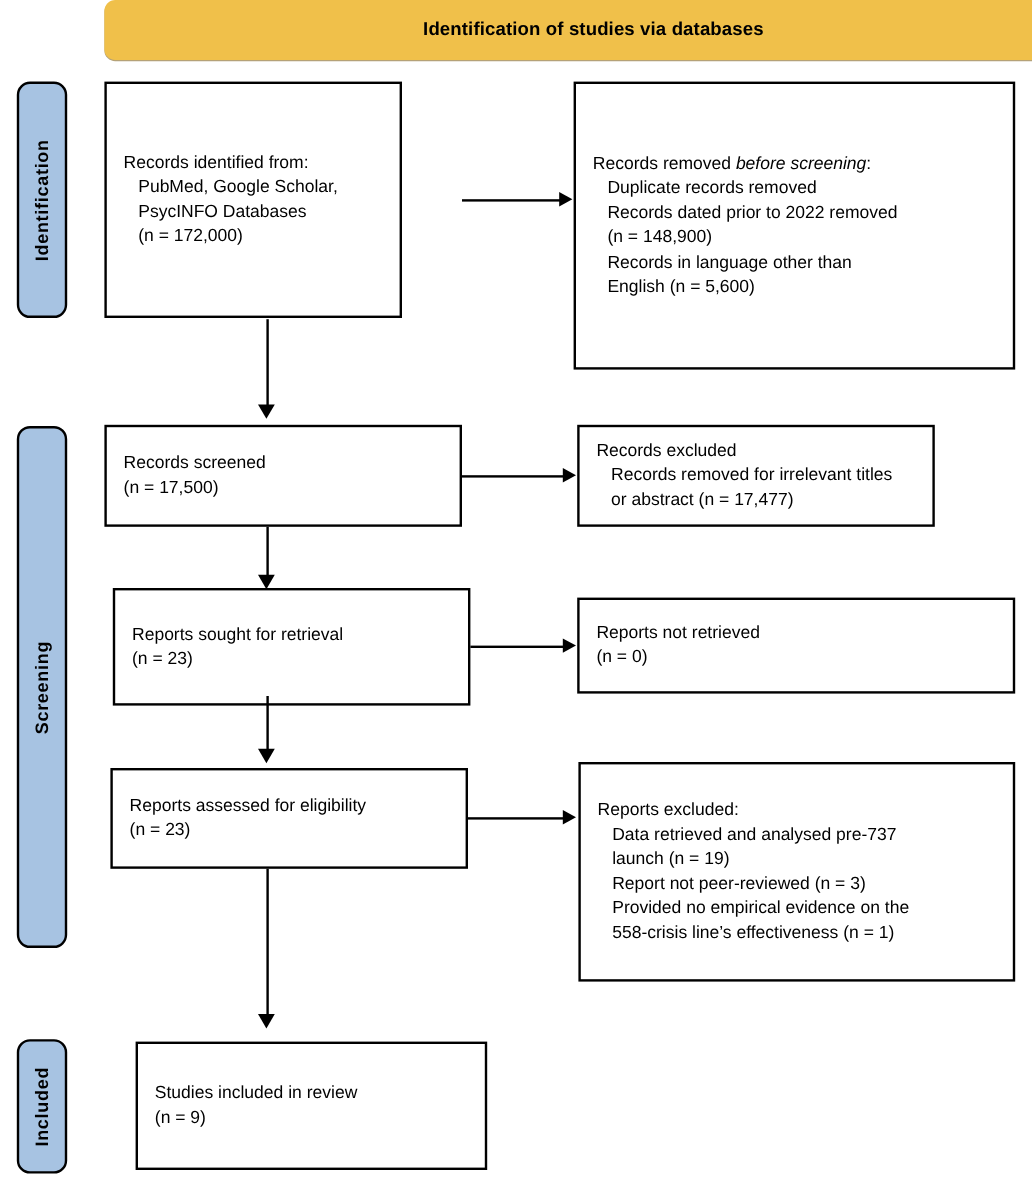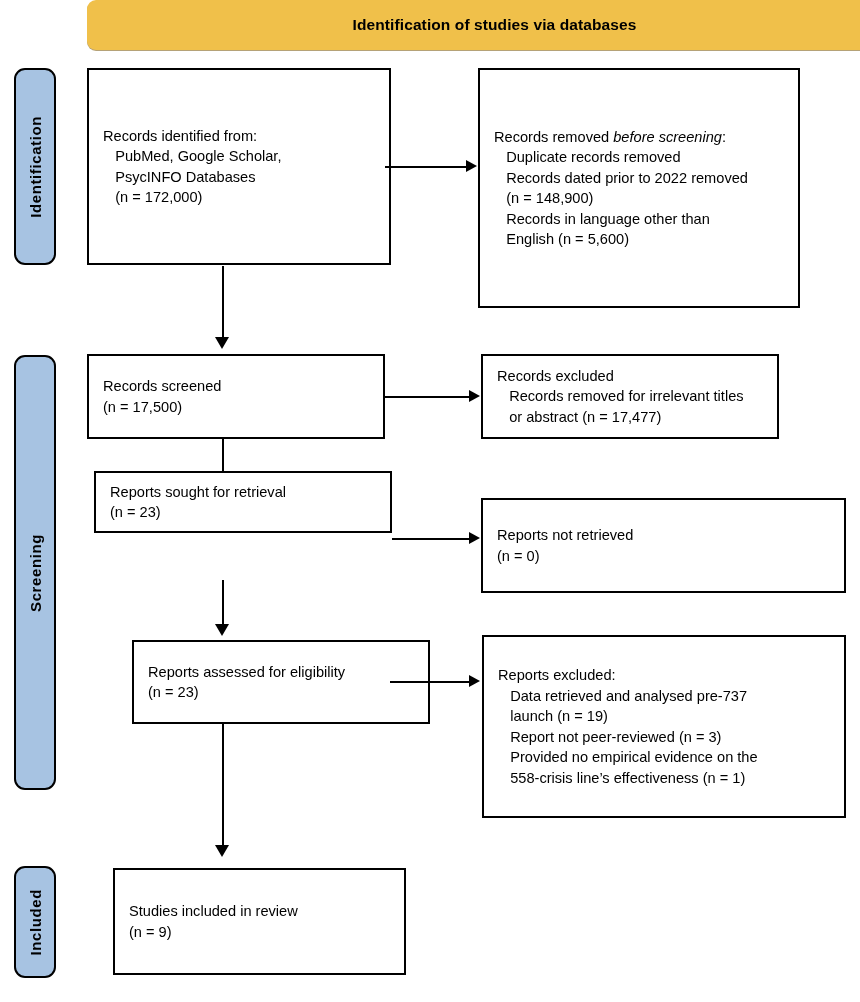--- a/index.html
+++ b/index.html
@@ -55,28 +55,28 @@
   </div>
 
   <div class="vtab" style="left:14px;top:355px;width:42px;height:435px;background:#A7C3E2;">
     <span>Screening</span>
   </div>
 
   <div class="vtab" style="left:14px;top:866px;width:42px;height:112px;background:#A7C3E2;">
     <span>Included</span>
   </div>
 
-  <div class="box" style="left:87px;top:68px;width:304px;height:197px;">
+  <div class="box" style="left:87px;top:68px;width:248px;height:197px;">
     <div class="txt"><span>Records identified from:</span>
 <span>   PubMed, Google Scholar,</span>
 <span>   PsycINFO Databases</span>
 <span>   (n = 172,000)</span></div>
   </div>
 
-  <div class="box" style="left:478px;top:68px;width:322px;height:240px;">
+  <div class="box" style="left:478px;top:68px;width:368px;height:240px;">
     <div class="txt"><span>Records removed </span><span class="it">before screening</span><span>:</span>
 <span>   Duplicate records removed</span>
 <span>   Records dated prior to 2022 removed</span>
 <span>   (n = 148,900)</span>
 <span>   Records in language other than</span>
 <span>   English (n = 5,600)</span></div>
   </div>
 
   <div class="hline" style="left:385px;top:166px;width:82px;"></div>
   <div class="arrow-r" style="left:466px;top:160px;"></div>
@@ -94,37 +94,37 @@
 <span>   Records removed for irrelevant titles</span>
 <span>   or abstract (n = 17,477)</span></div>
   </div>
 
   <div class="hline" style="left:385px;top:396px;width:85px;"></div>
   <div class="arrow-r" style="left:469px;top:390px;"></div>
 
   <div class="vline" style="left:222px;top:439px;height:42px;"></div>
   <div class="arrow-d" style="left:215px;top:479px;"></div>
 
-  <div class="box" style="left:94px;top:471px;width:298px;height:62px;">
+  <div class="box" style="left:94px;top:490px;width:298px;height:98px;">
     <div class="txt"><span>Reports sought for retrieval</span>
 <span>(n = 23)</span></div>
   </div>
 
-  <div class="box" style="left:481px;top:498px;width:365px;height:95px;">
+  <div class="box" style="left:481px;top:498px;width:365px;height:80px;">
     <div class="txt"><span>Reports not retrieved</span>
 <span>(n = 0)</span></div>
   </div>
 
   <div class="hline" style="left:392px;top:538px;width:78px;"></div>
   <div class="arrow-r" style="left:469px;top:532px;"></div>
 
   <div class="vline" style="left:222px;top:580px;height:45px;"></div>
   <div class="arrow-d" style="left:215px;top:624px;"></div>
 
-  <div class="box" style="left:92px;top:640px;width:298px;height:84px;margin-left:40px;">
+  <div class="box" style="left:92px;top:640px;width:298px;height:84px;">
     <div class="txt"><span>Reports assessed for eligibility</span>
 <span>(n = 23)</span></div>
   </div>
 
   <div class="box" style="left:482px;top:635px;width:364px;height:183px;">
     <div class="txt"><span>Reports excluded:</span>
 <span>   Data retrieved and analysed pre-737</span>
 <span>   launch (n = 19)</span>
 <span>   Report not peer-reviewed (n = 3)</span>
 <span>   Provided no empirical evidence on the</span>

